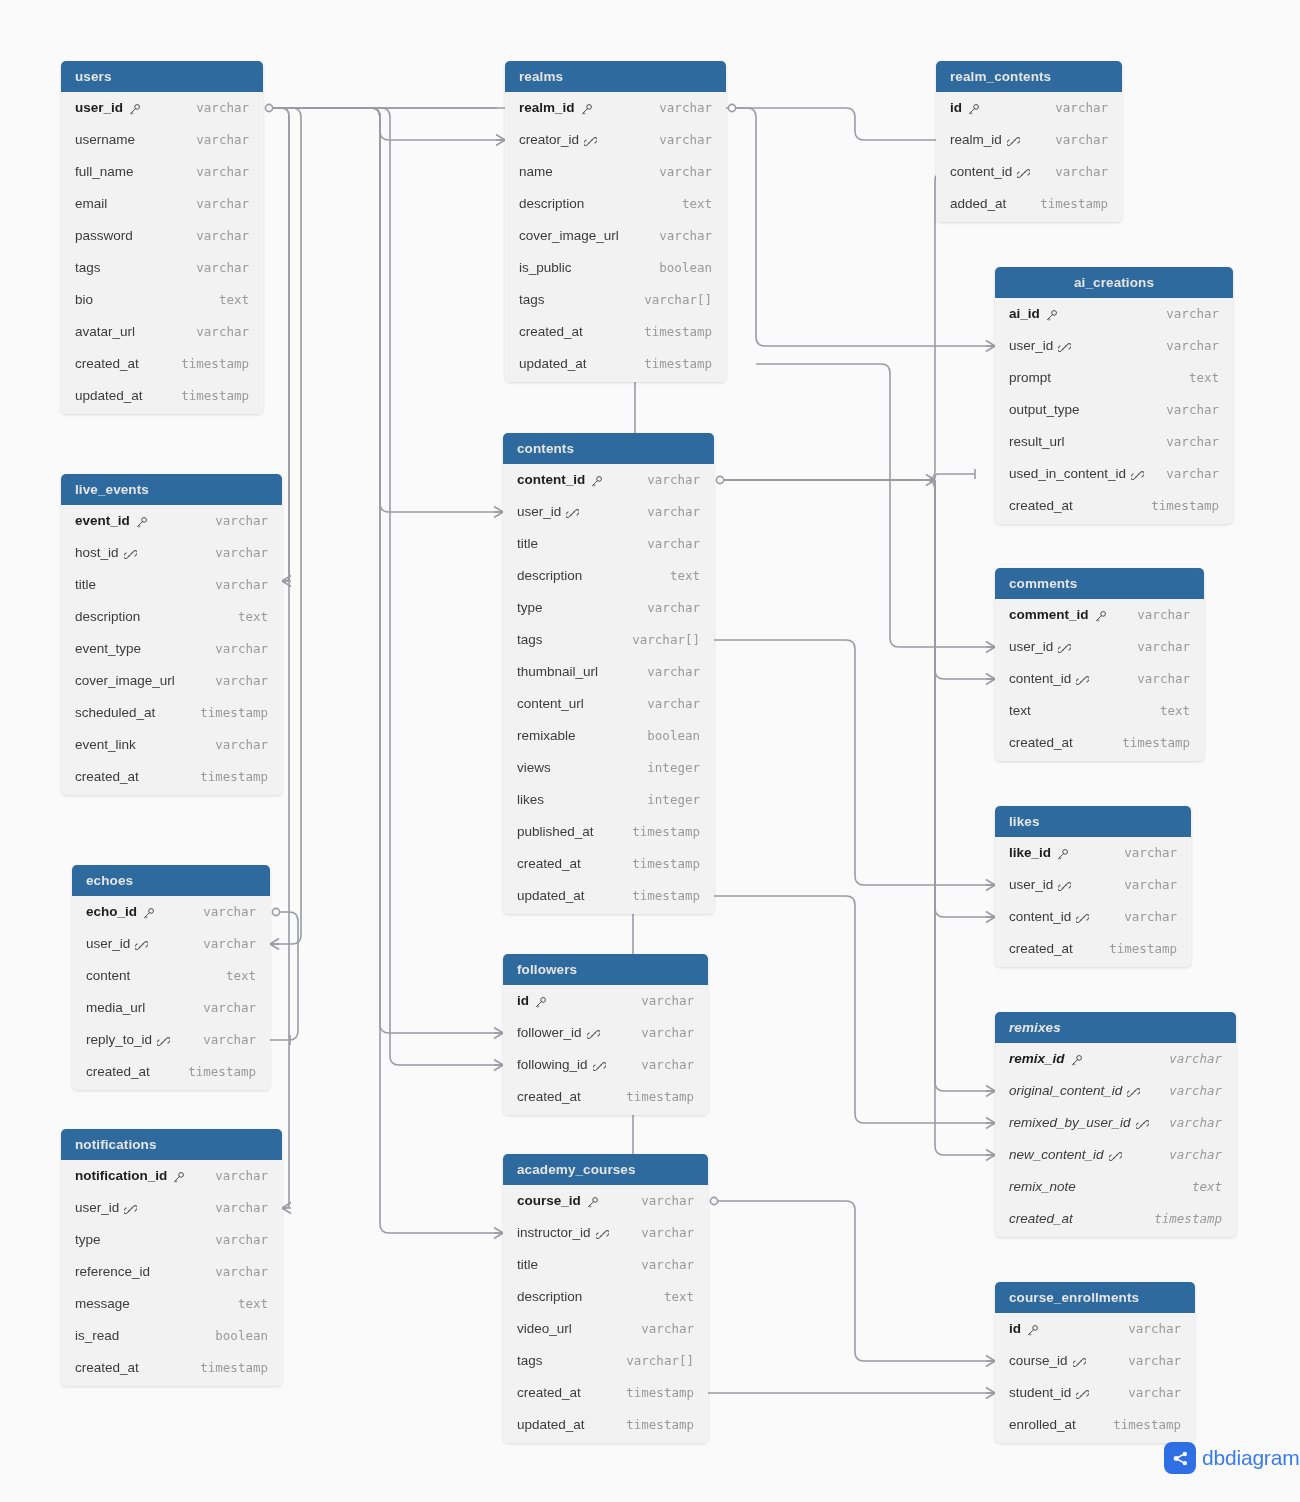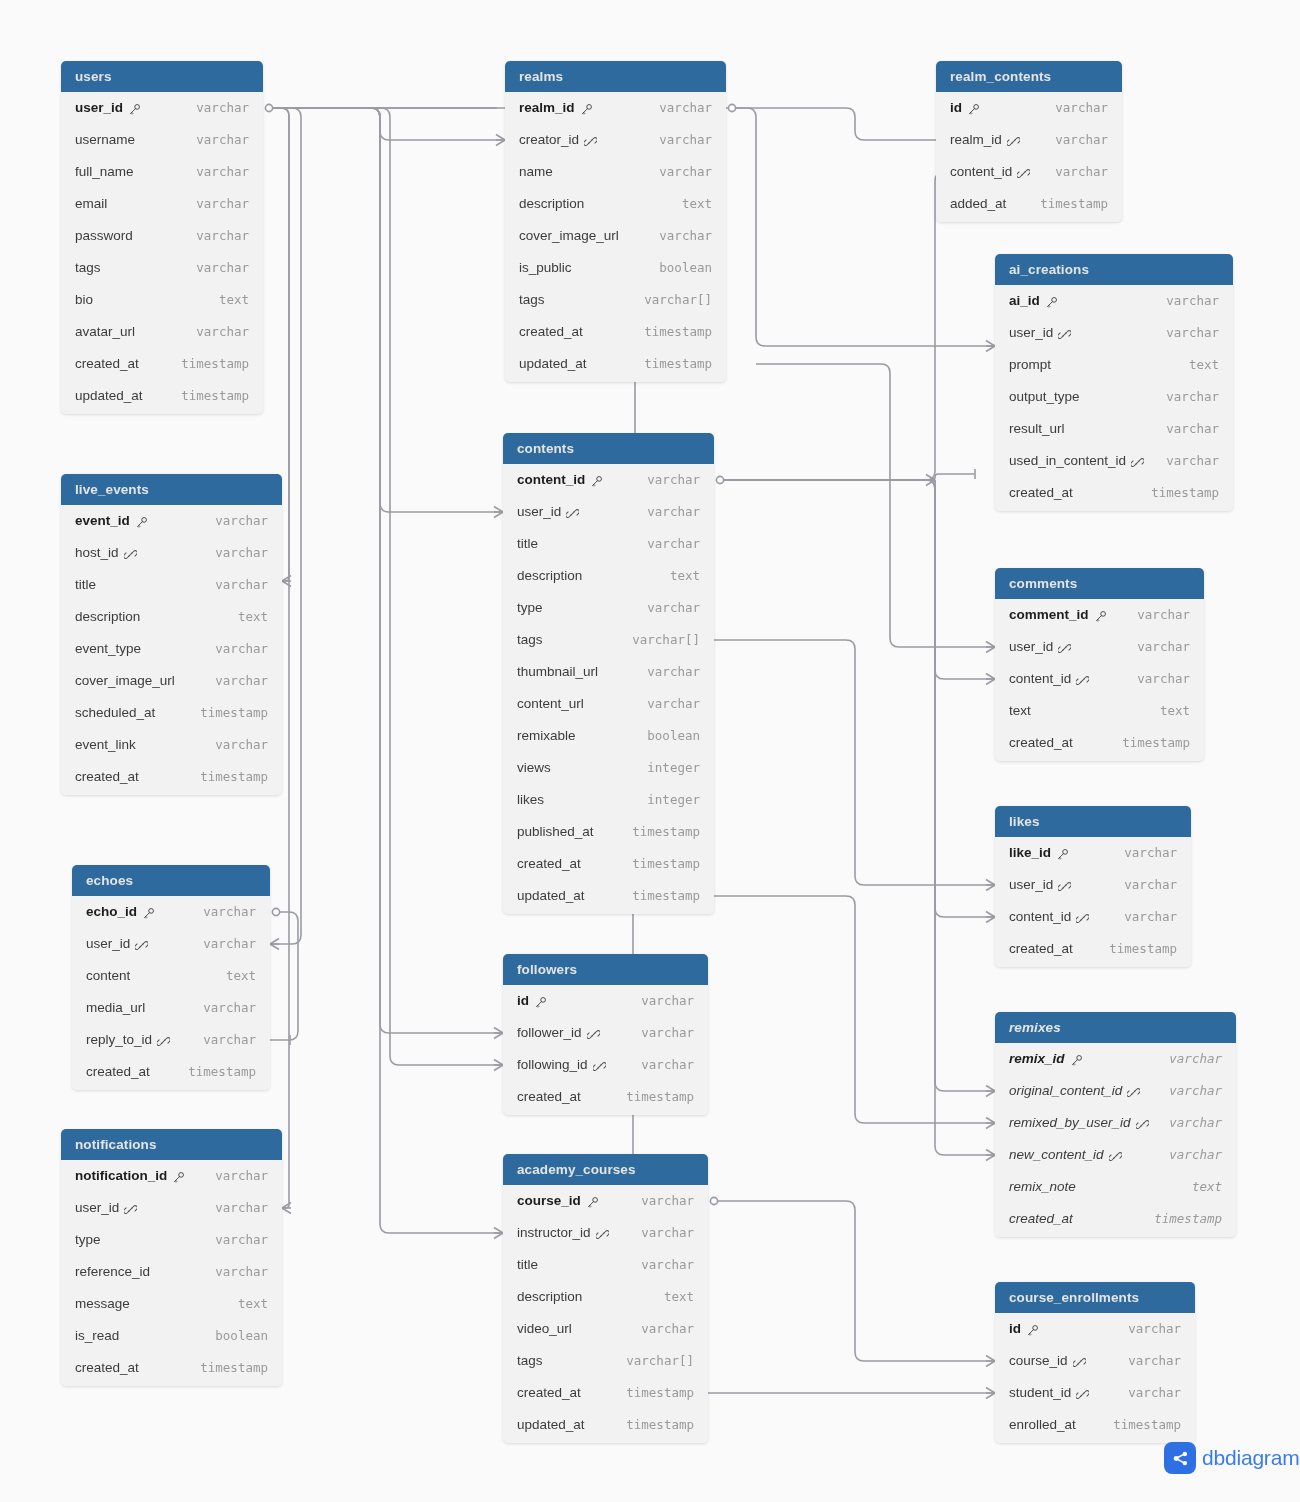--- a/index.html
+++ b/index.html
@@ -795,21 +795,21 @@
             <div class="ftype">varchar</div>
           </div>
           <div class="row">
             <div class="fname">
               <span>added_at</span>
             </div>
             <div class="ftype">timestamp</div>
           </div>
         </div>
       </div>
-      <div class="table" style="left: 995px; top: 254px; width: 238px;">
+      <div class="table" style="left: 995px; top: 267px; width: 238px; text-align: center;">
         <div class="tbl-header">ai_creations</div>
         <div class="tbl-body">
           <div class="row pk">
             <div class="fname">
               <span>ai_id</span>
               <span class="keyicon">
                 <svg width="13" height="13" viewBox="0 0 16 16">
                   <circle cx="11.2" cy="4.8" r="2.9" fill="none" stroke="#444" stroke-width="1.15"></circle>
                   <path d="M9.2 6.9 L3.4 12.7 M4.6 11.5 L6.0 12.9 M3.4 12.7 L4.4 13.7" fill="none" stroke="#444" stroke-width="1.15" stroke-linecap="round"></path>
                 </svg>

